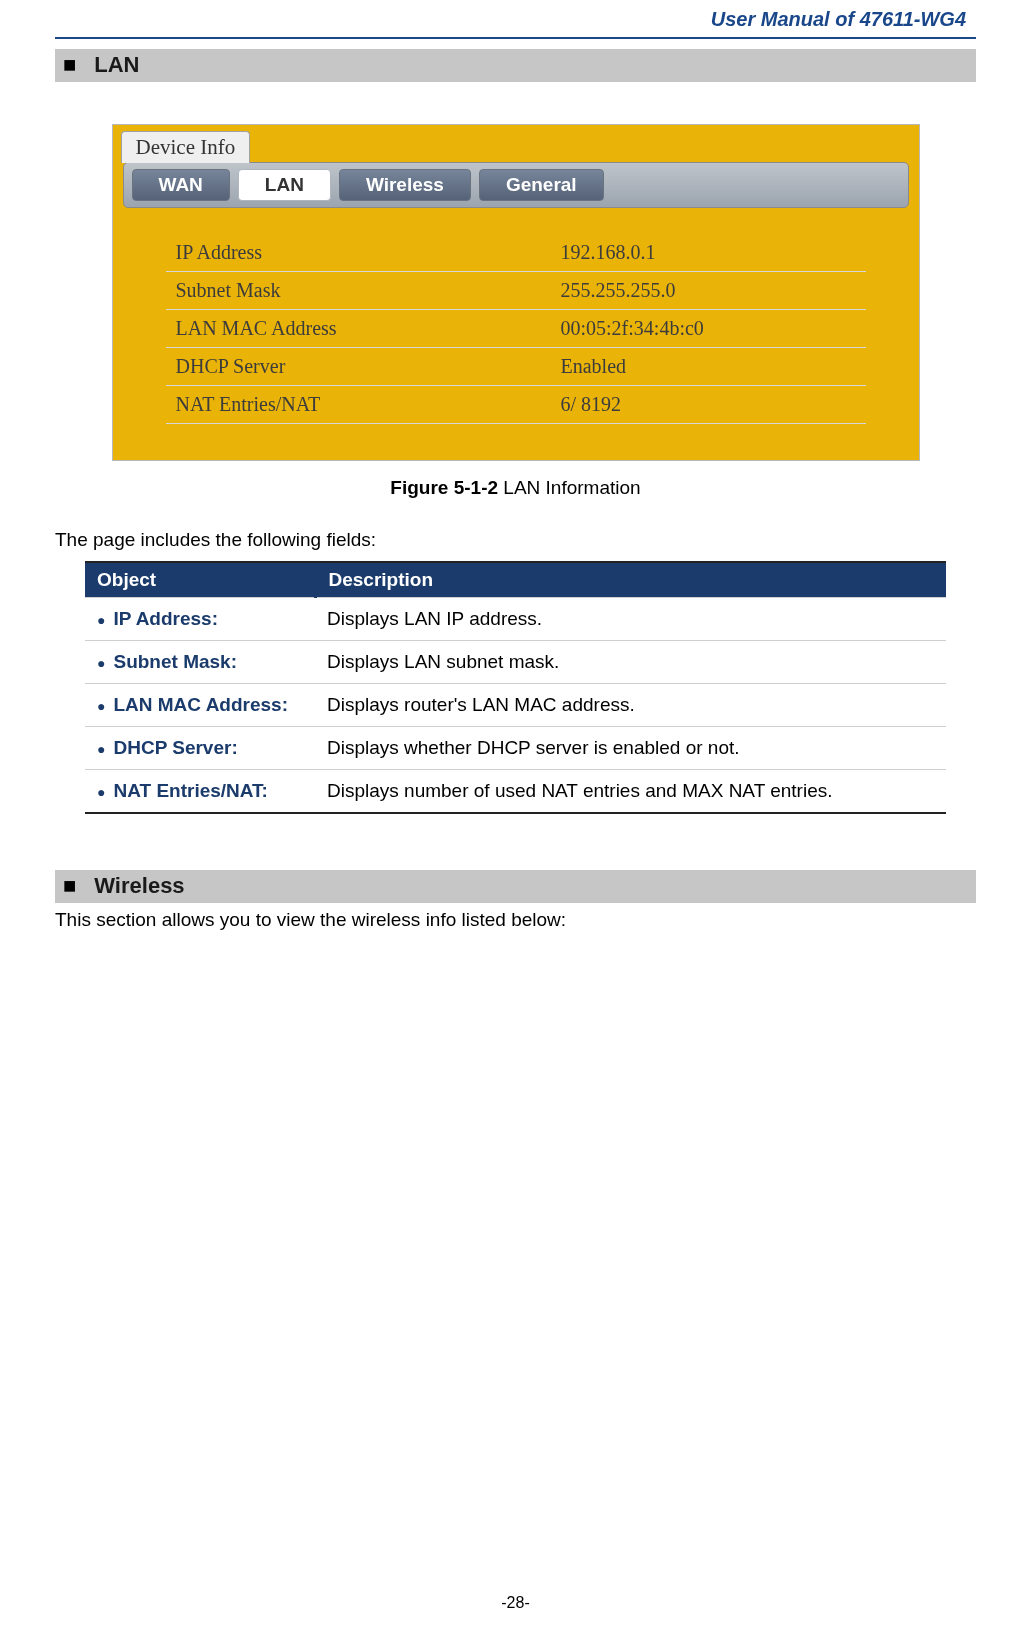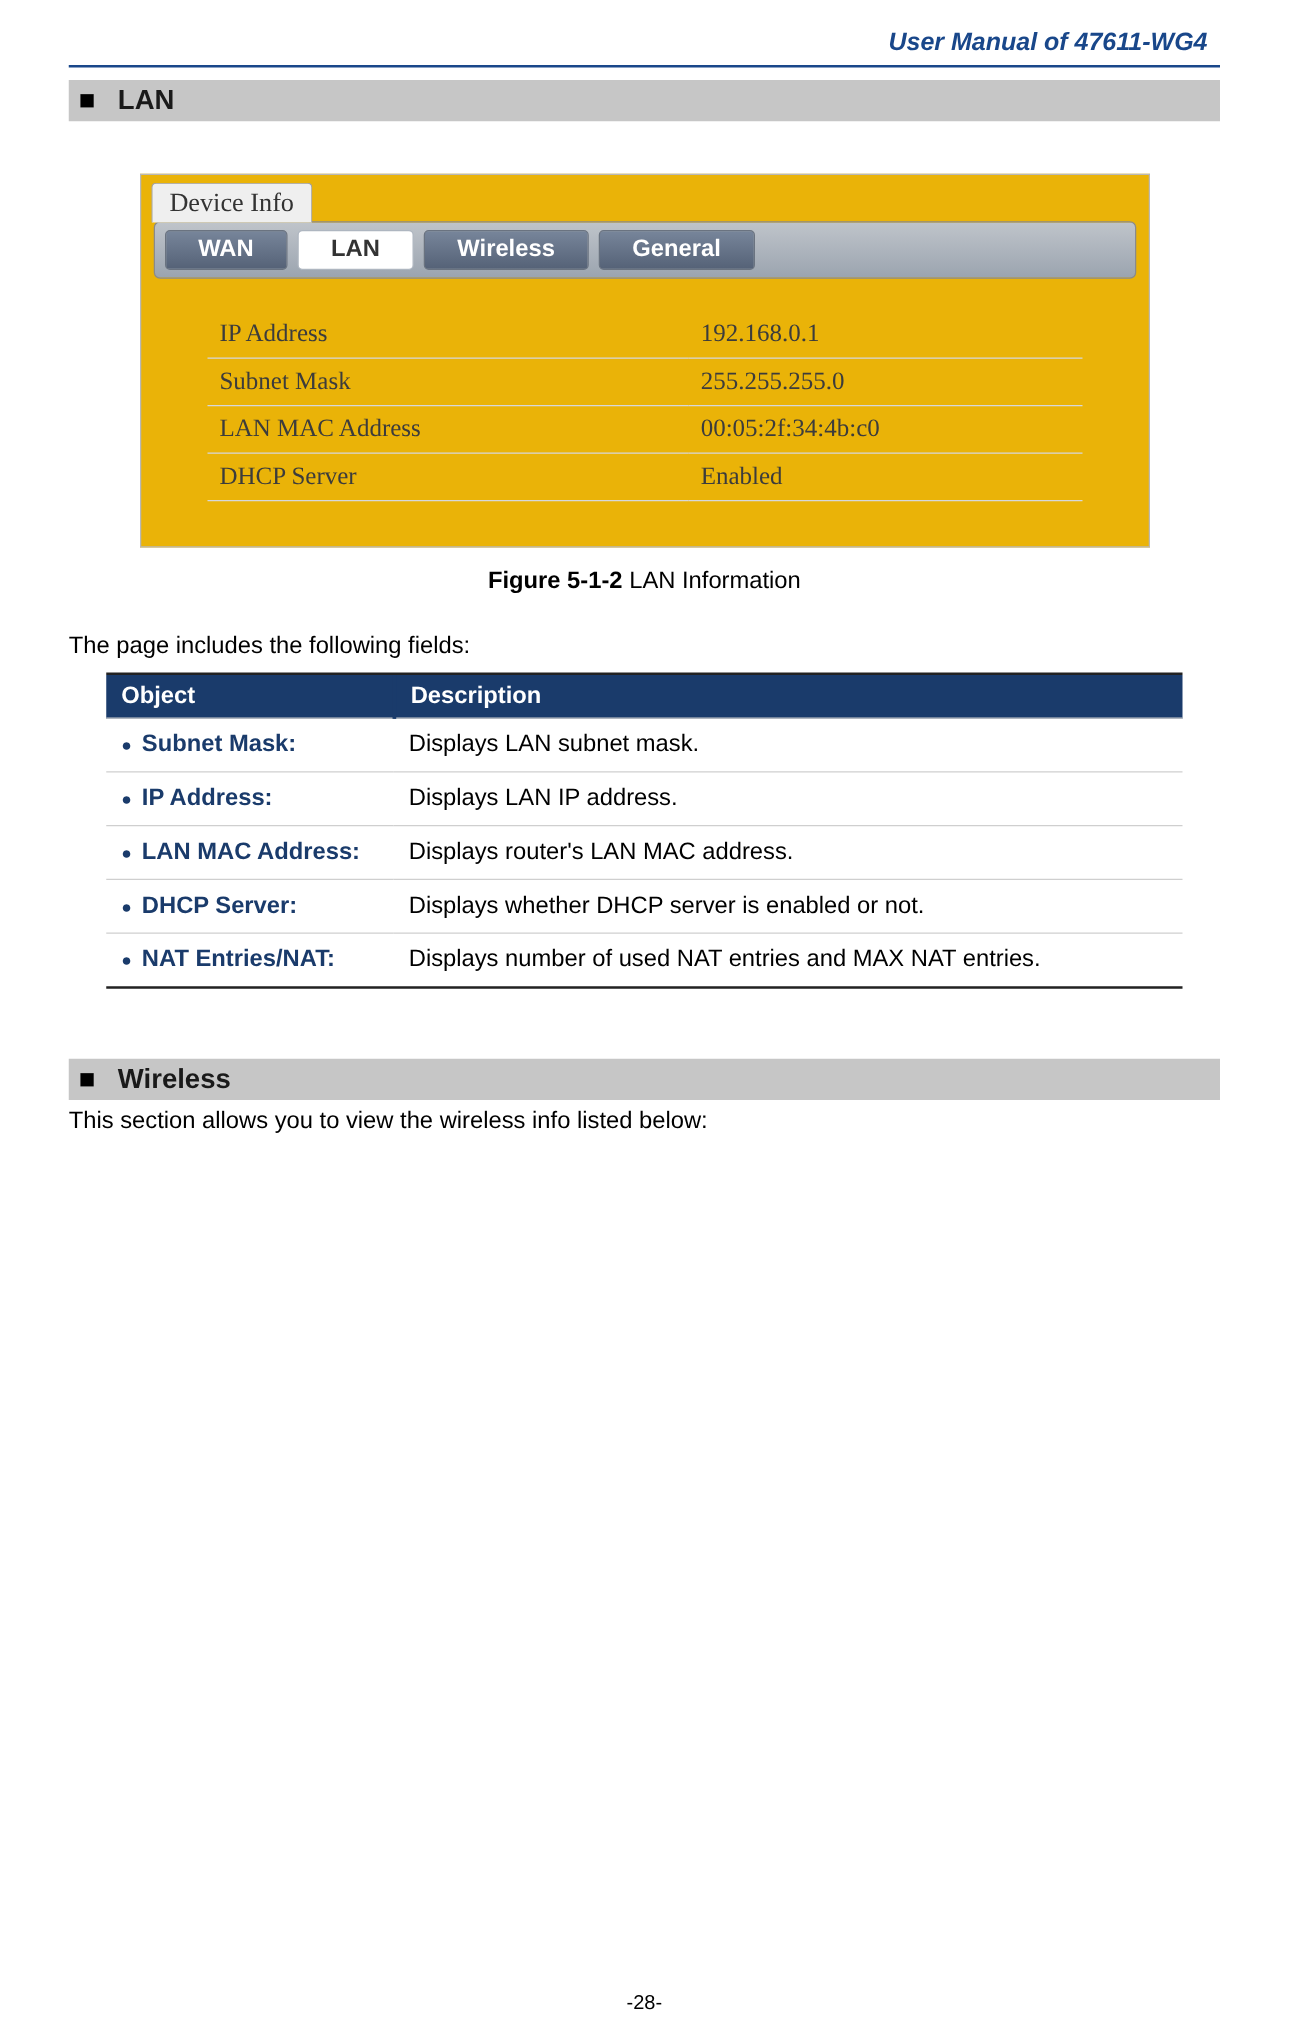--- a/index.html
+++ b/index.html
@@ -13,21 +13,21 @@
   }
   .page {
     padding: 0 55px;
   }
   .header-title {
     text-align: right;
     font-style: italic;
     font-weight: bold;
     color: #19478a;
     font-size: 20px;
-    margin-top: 23px;
+    margin-top: 8px;
     margin-bottom: 6px;
     margin-right: 10px;
   }
   .hr-top {
     border: none;
     border-top: 2px solid #19478a;
     margin-bottom: 10px;
   }
   .section-bar {
     background: #c6c6c6;
@@ -197,45 +197,49 @@
         <td>255.255.255.0</td>
       </tr>
       <tr>
         <td>LAN MAC Address</td>
         <td>00:05:2f:34:4b:c0</td>
       </tr>
       <tr>
         <td>DHCP Server</td>
         <td>Enabled</td>
       </tr>
+      <tr>
+        <td>NAT Entries/NAT</td>
+        <td>6/ 8192</td>
+      </tr>
     </tbody>
       </table>
   </div>
 
   <p class="fig-caption">
     <b>Figure 5-1-2</b><span> LAN Information</span>
   </p>
 
   <p class="para">The page includes the following fields:</p>
 
   <div class="desc-table-wrap">
     <hr class="desc-rule-top">
     <table class="desc-table">
       <tbody>
           <tr>
         <th>Object</th>
         <th>Description</th>
       </tr>
       <tr>
+        <td class="desc-obj"><span class="dot">●</span><span>IP Address:</span></td>
+        <td>Displays LAN IP address.</td>
+      </tr>
+      <tr>
         <td class="desc-obj"><span class="dot">●</span><span>Subnet Mask:</span></td>
         <td>Displays LAN subnet mask.</td>
-      </tr>
-      <tr>
-        <td class="desc-obj"><span class="dot">●</span><span>IP Address:</span></td>
-        <td>Displays LAN IP address.</td>
       </tr>
       <tr>
         <td class="desc-obj"><span class="dot">●</span><span>LAN MAC Address:</span></td>
         <td>Displays router's LAN MAC address.</td>
       </tr>
       <tr>
         <td class="desc-obj"><span class="dot">●</span><span>DHCP Server:</span></td>
         <td>Displays whether DHCP server is enabled or not.</td>
       </tr>
       <tr>

